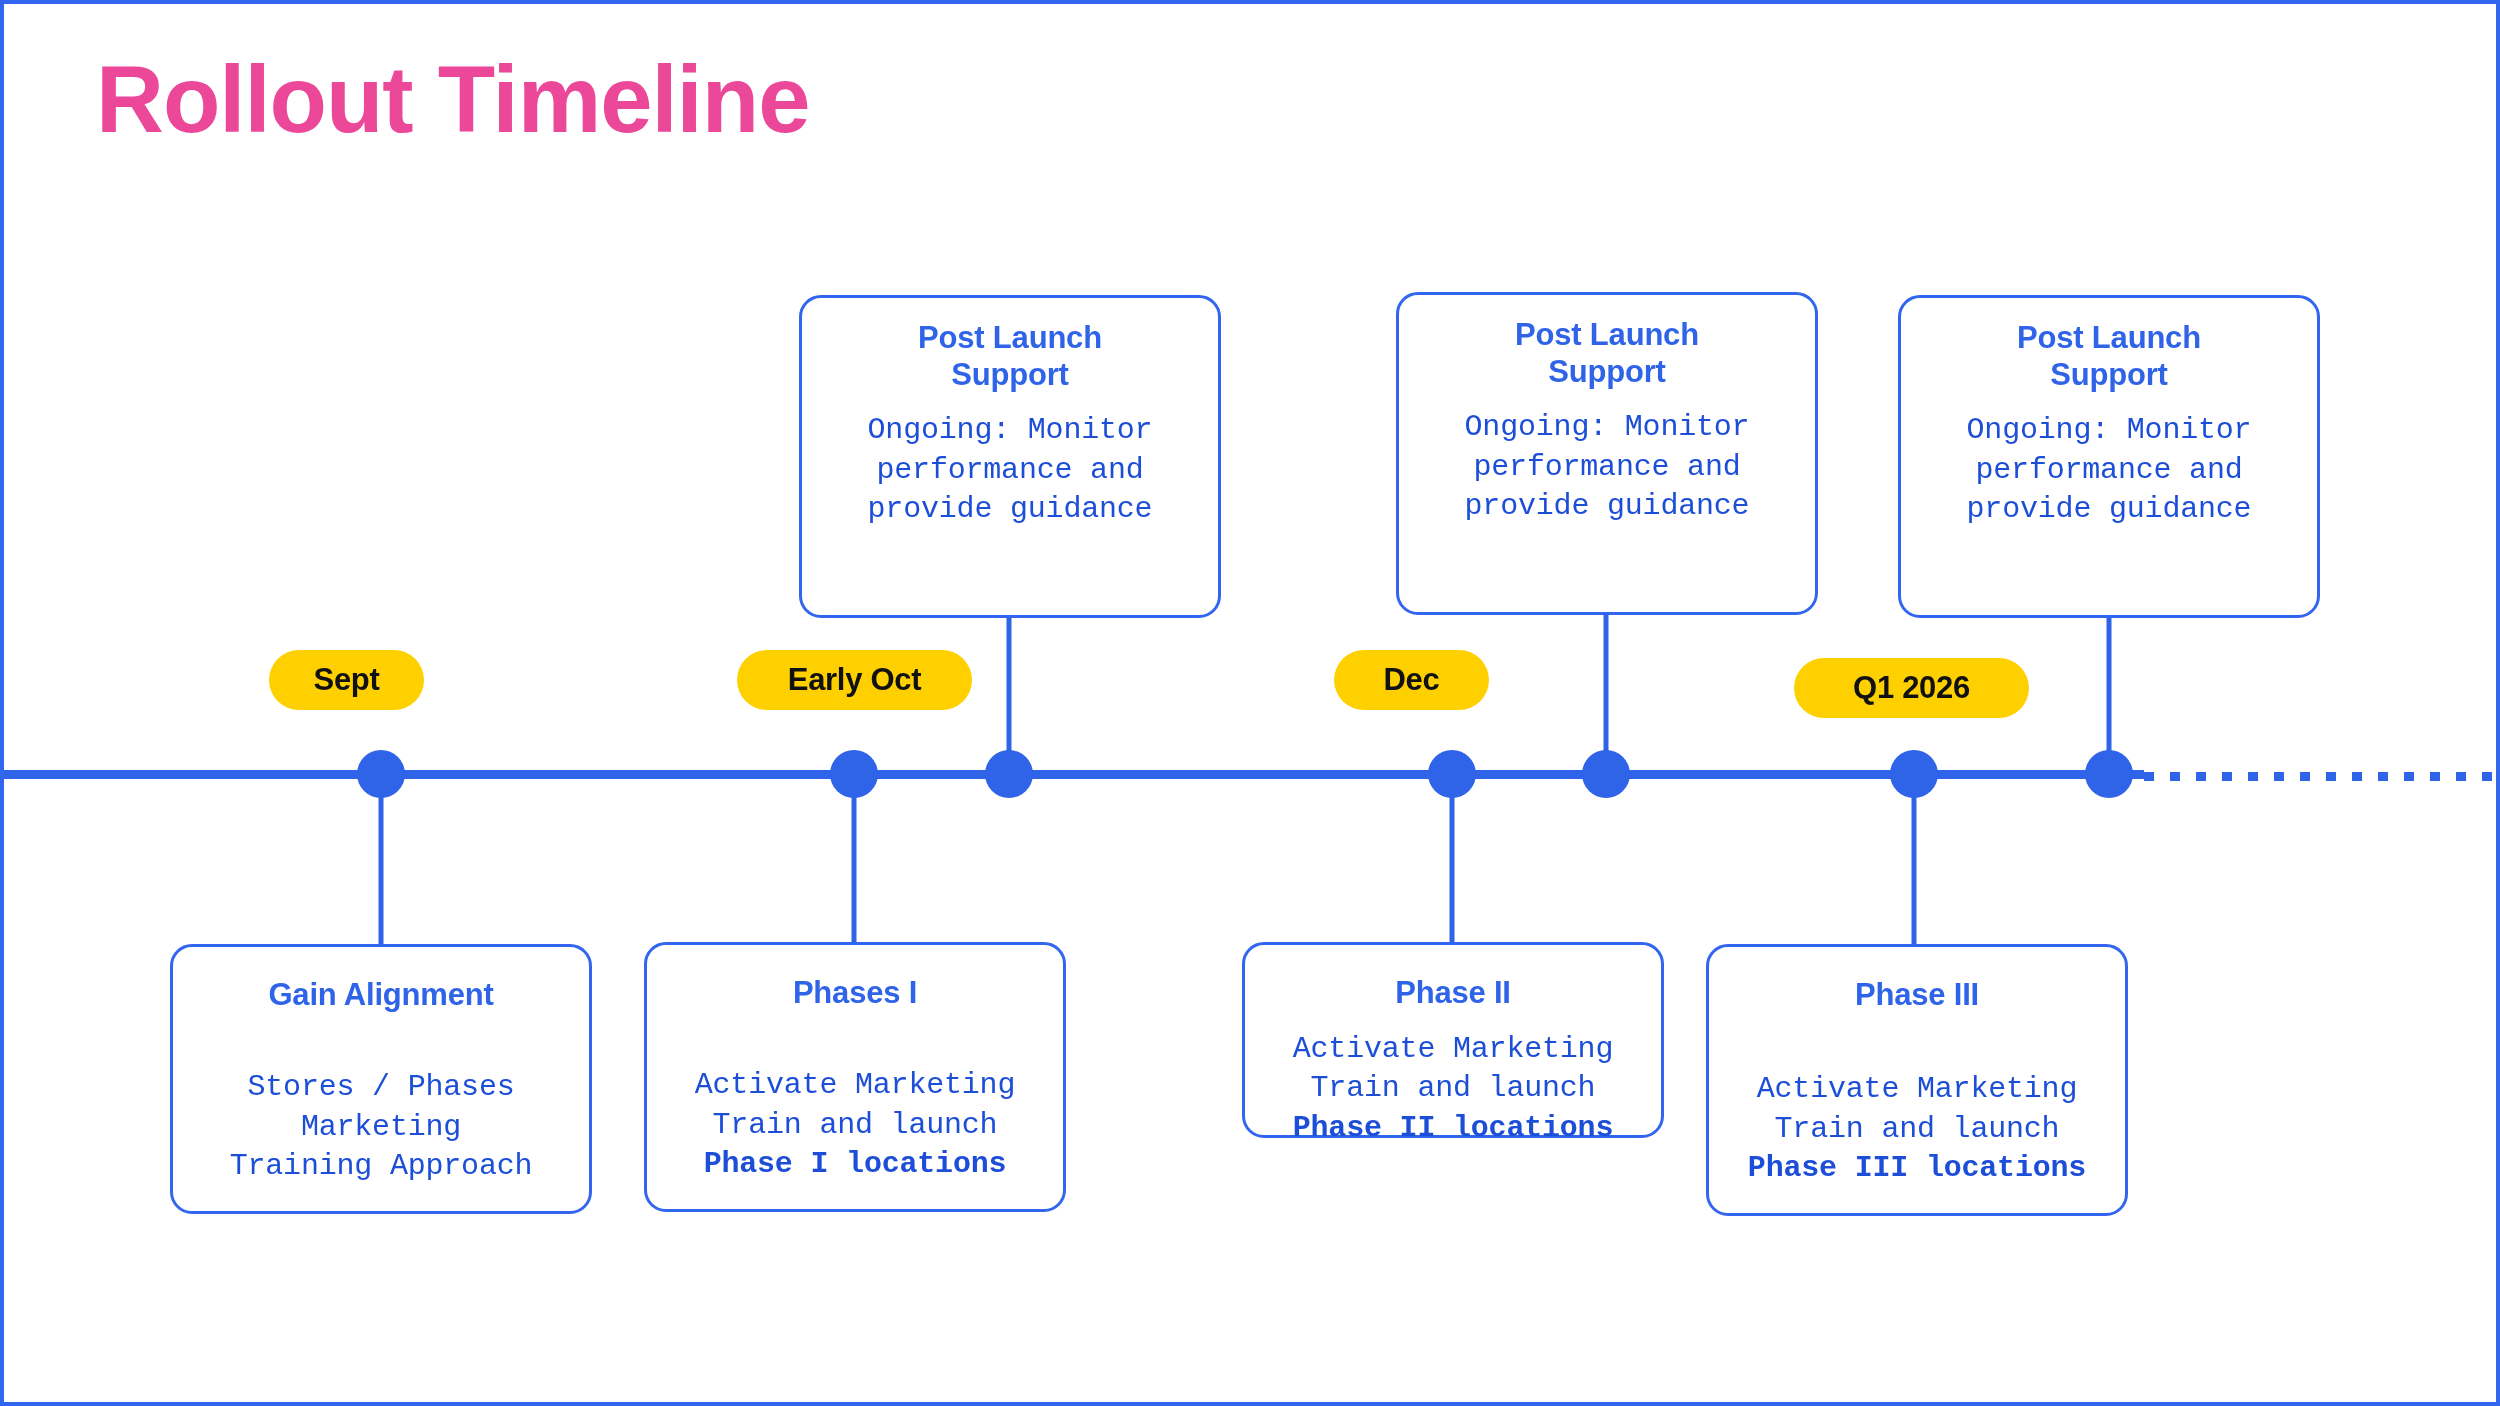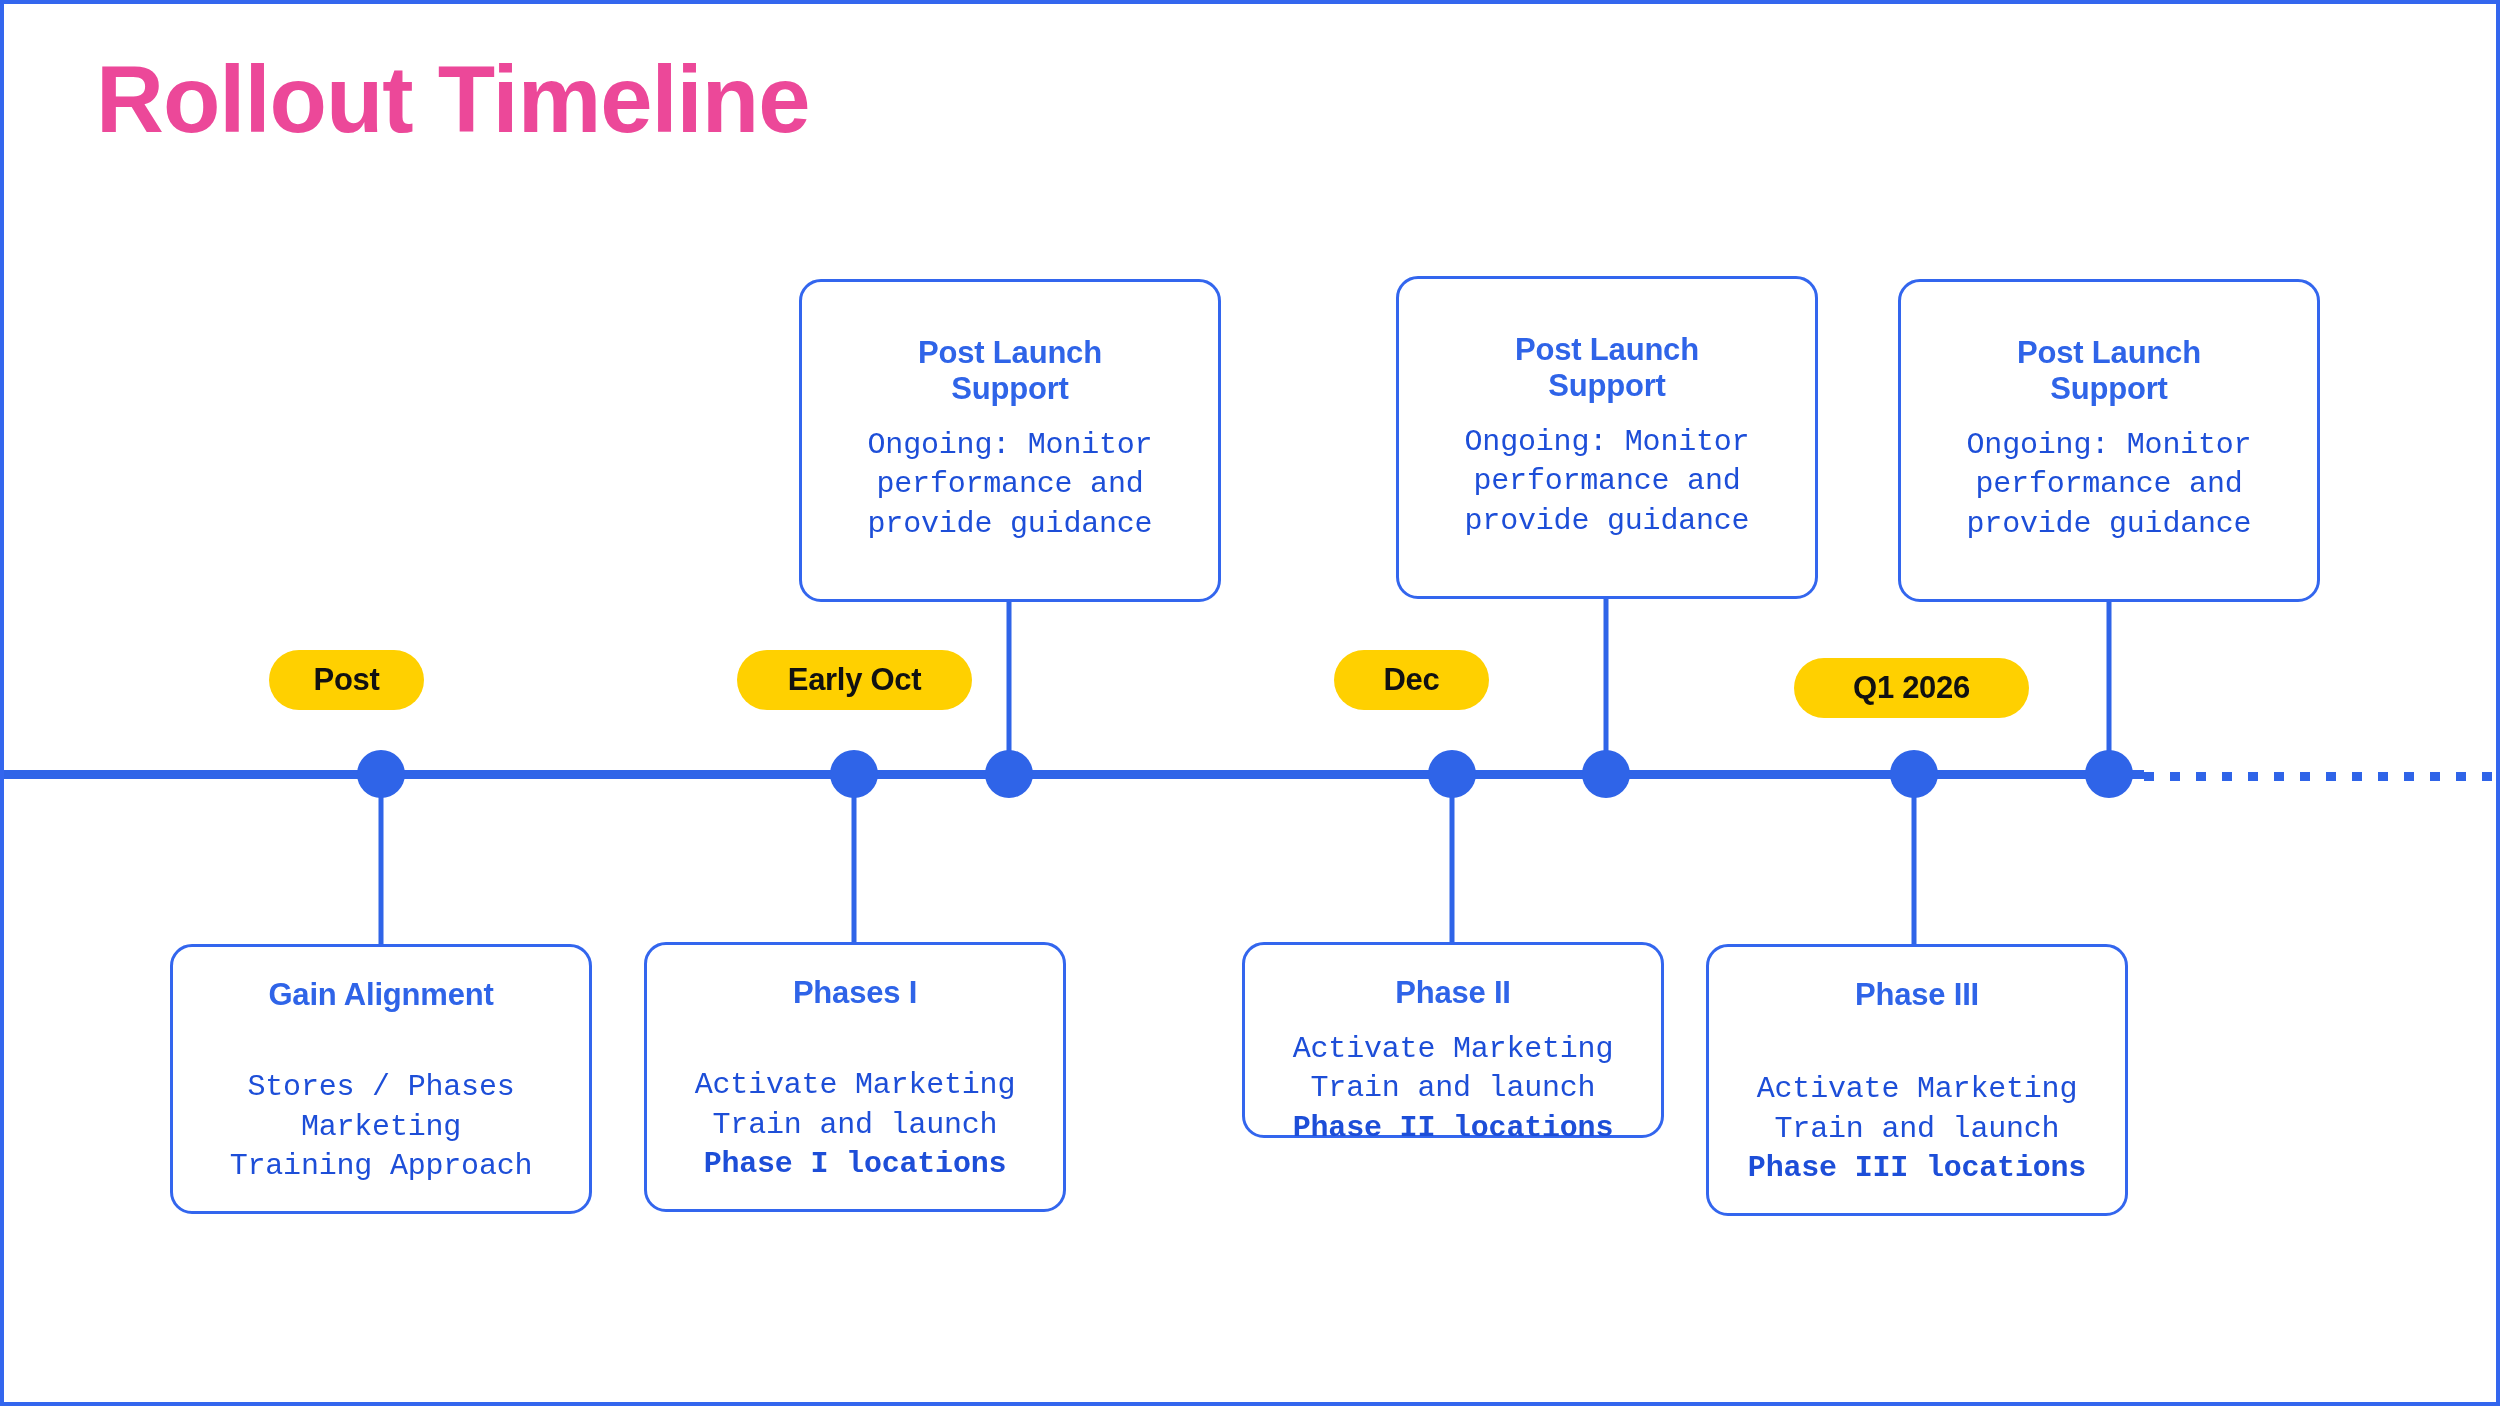--- a/index.html
+++ b/index.html
@@ -119,21 +119,21 @@
     font-family: Liberation Mono, monospace;
     font-size: 30px;
     font-weight: 400;
     line-height: 1.32;
     letter-spacing: -0.2px;
     margin: 0;
   }
   .card-body .emph {
     font-weight: 700;
   }
-  .card.upper { justify-content: center; padding-top: 22px; }
+  .card.upper { justify-content: flex-start; padding-top: 22px; margin-top: 16px; }
 </style>
 </head>
 <body>
 
 <div id="canvas">
 
   <div id="page-title">Rollout Timeline</div>
 
   <div class="stem" style="left:1005px; top:598px; height:175px;"></div>
   <div class="stem" style="left:1602px; top:595px; height:178px;"></div>
@@ -149,21 +149,21 @@
 
   <div class="node" style="left:377px;"></div>
   <div class="node" style="left:850px;"></div>
   <div class="node" style="left:1005px;"></div>
   <div class="node" style="left:1448px;"></div>
   <div class="node" style="left:1602px;"></div>
   <div class="node" style="left:1910px;"></div>
   <div class="node" style="left:2105px;"></div>
 
   <div class="date-pill" style="left:265px; width:155px;">
-    <span>Post</span>
+    <span>Sept</span>
   </div>
   <div class="date-pill" style="left:733px; width:235px;">
     <span>Early Oct</span>
   </div>
   <div class="date-pill" style="left:1330px; width:155px;">
     <span>Dec</span>
   </div>
   <div class="date-pill" style="left:1790px; width:235px;margin-top:8px;">
     <span>Q1 2026</span>
   </div>

